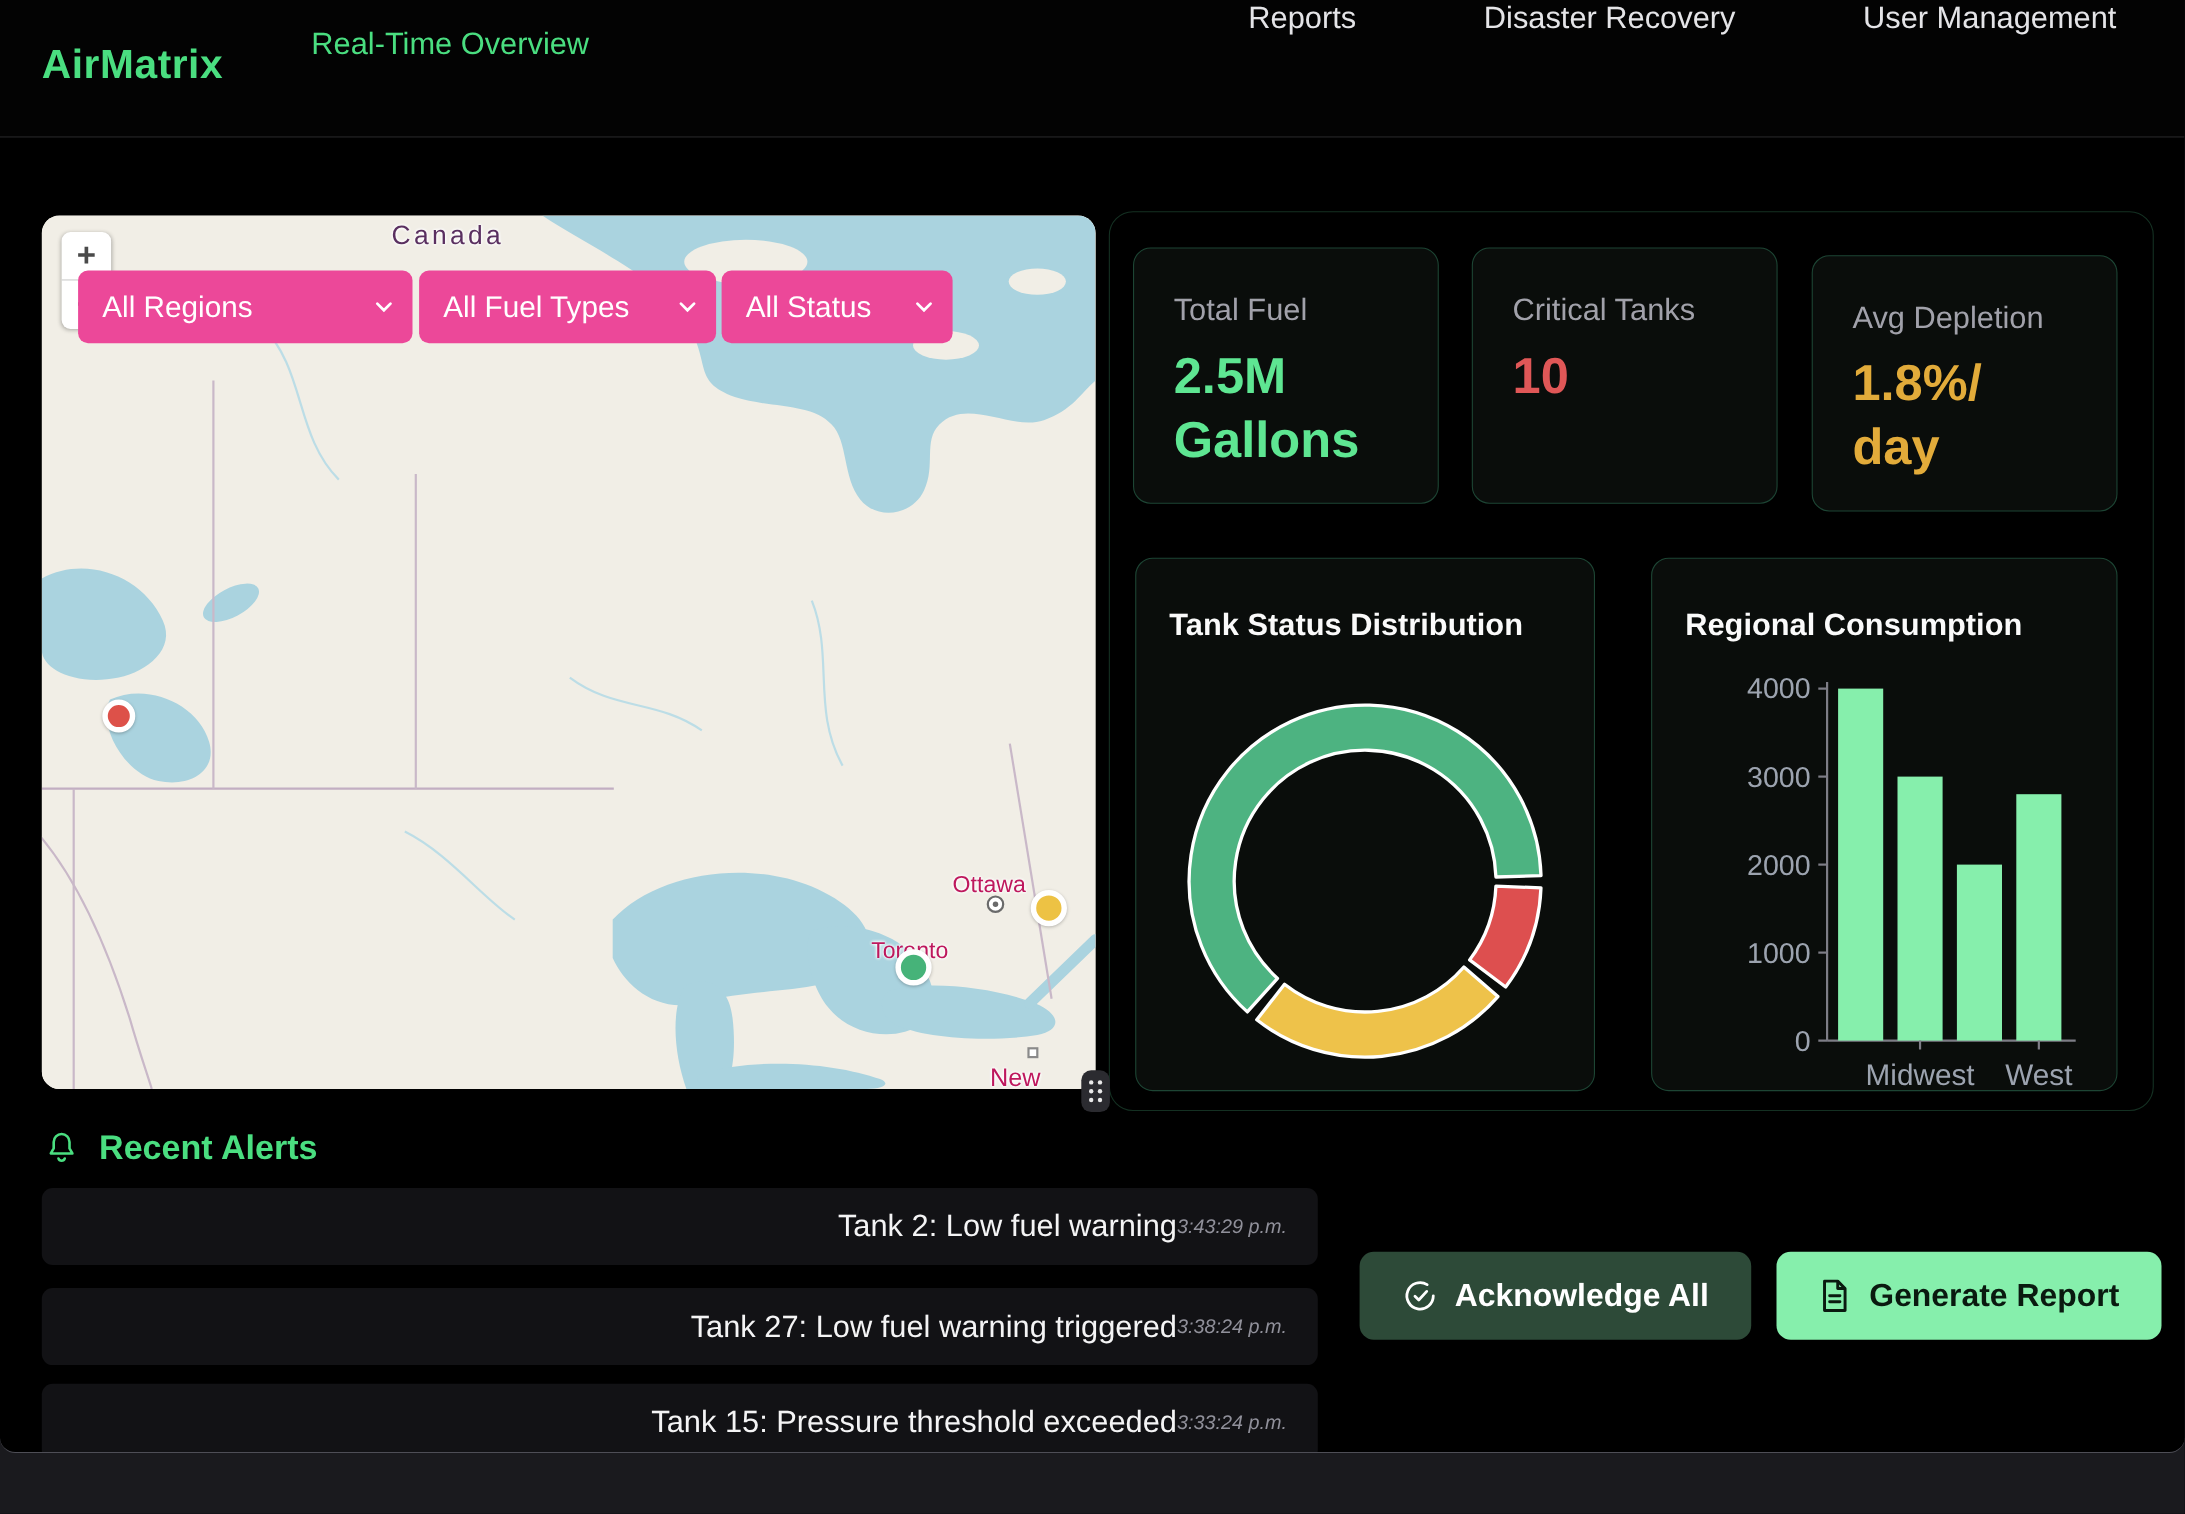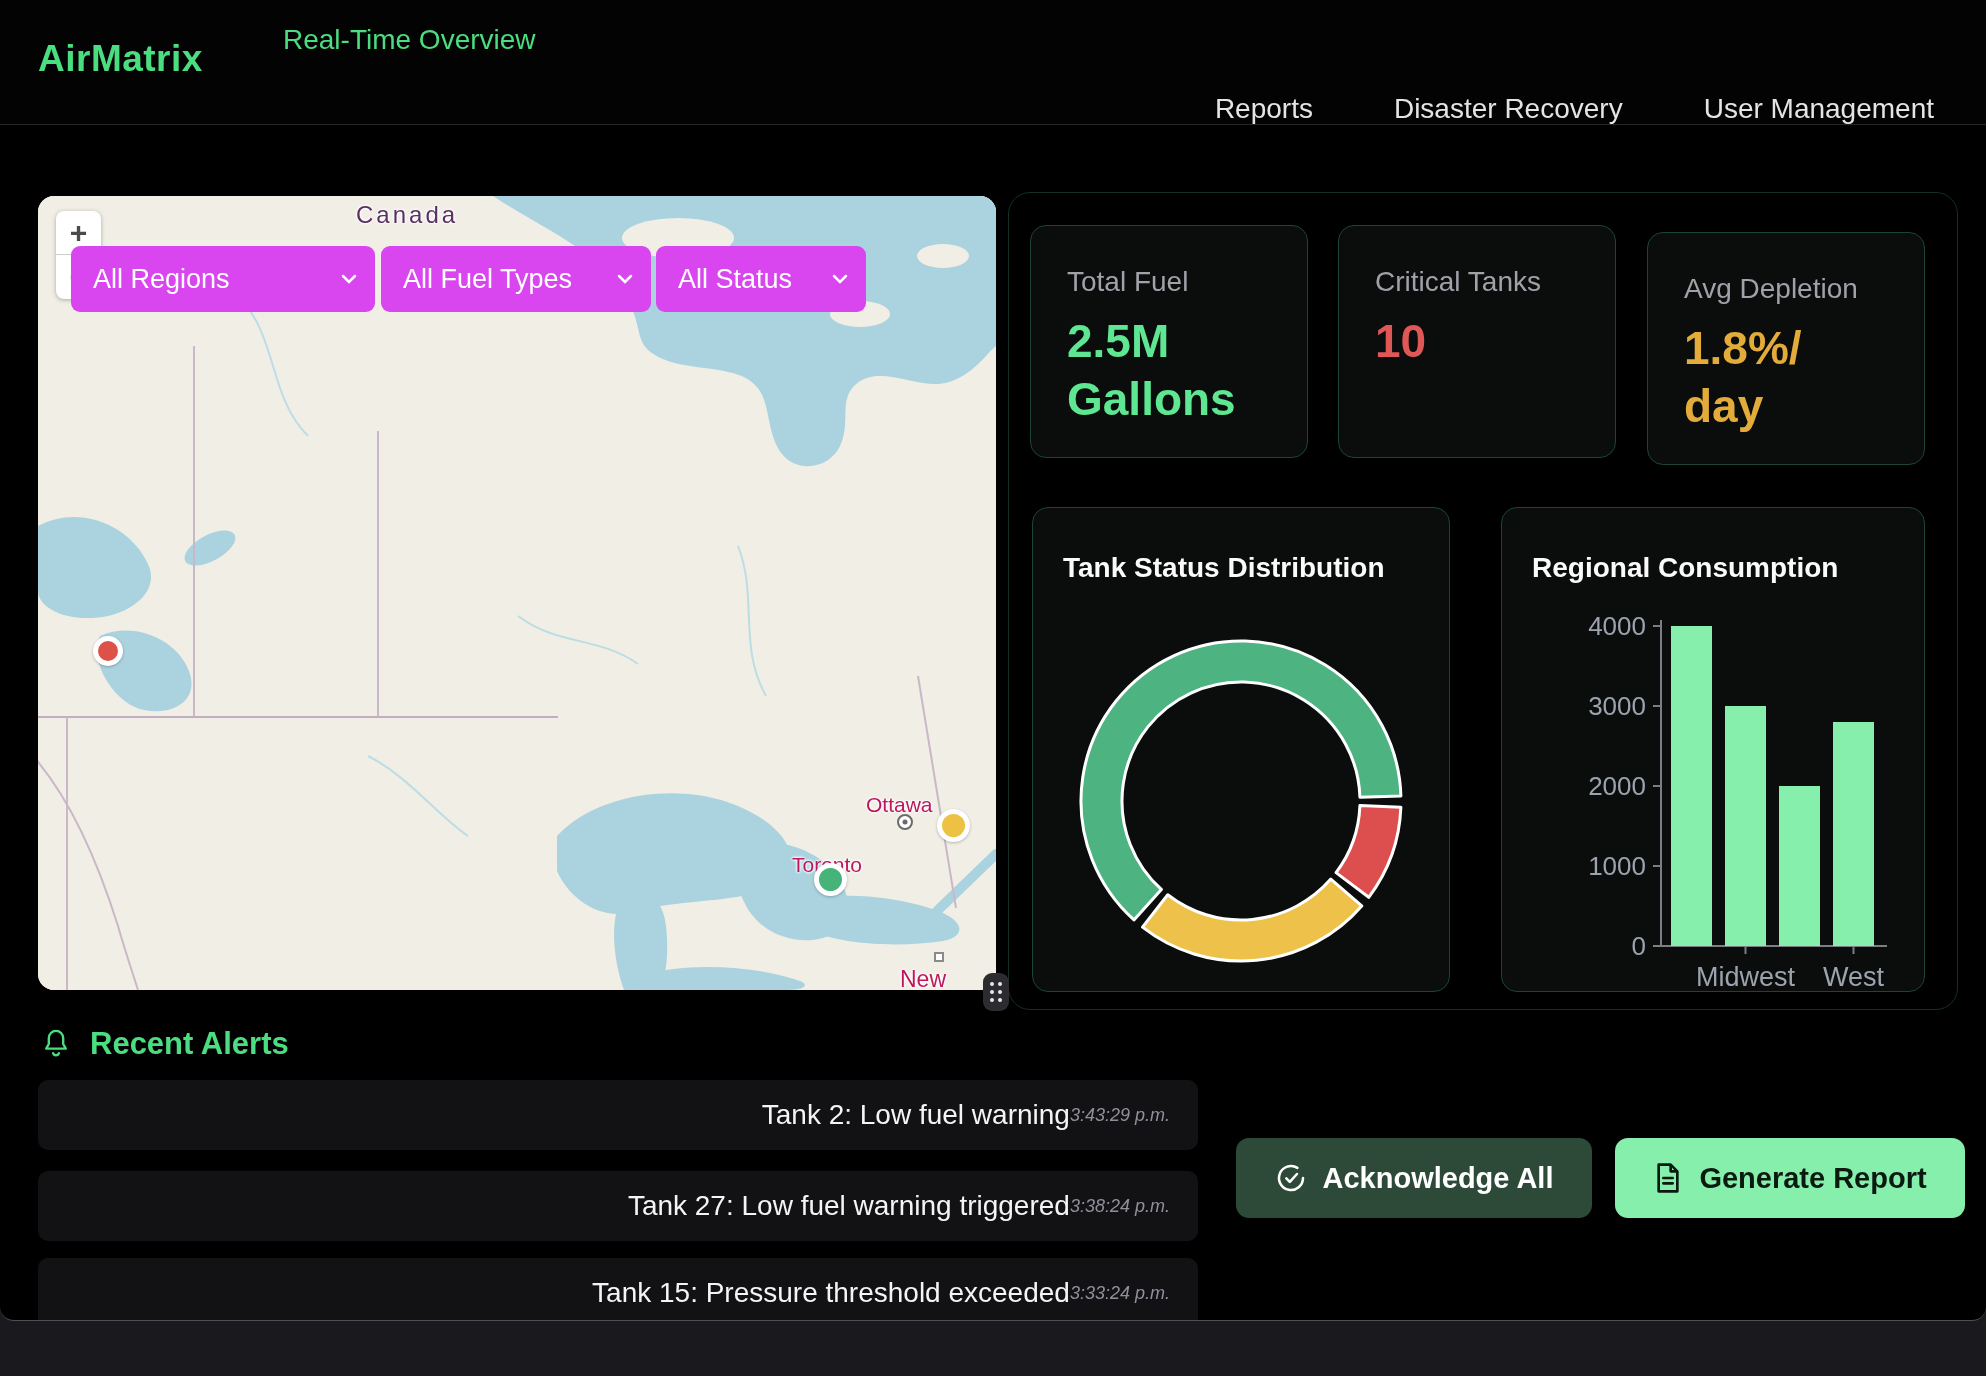--- a/index.html
+++ b/index.html
@@ -6,33 +6,33 @@
   html,body { width:1986px; height:1376px; background:#1a1a1e; font-family:"Liberation Sans", sans-serif; }
   .page { position:absolute; left:0; top:0; width:1986px; height:1321px; background:#000;
           border-bottom:1px solid #4e4e56; border-radius:0 0 14px 14px; overflow:hidden; }
 
   
   .header { position:absolute; left:0; top:0; width:1986px; height:125px; background:#030303; border-bottom:1px solid #262629; }
   .logo { position:absolute; left:38px; top:38px; font-size:37px; font-weight:700; color:#4ade80; letter-spacing:.5px; }
   .title-block { position:absolute; left:283px; top:16px; }
   .page-title { font-size:40px; font-weight:700; color:#f2f2f3; }
   .page-subtitle { font-size:28px; color:#4ade80; margin-top:8px; }
-  .nav { position:absolute; right:52px; top:0; height:125px; display:flex; align-items:flex-end; gap:81px; }
+  .nav { position:absolute; right:62px; top:0; height:125px; display:flex; align-items:flex-start; gap:116px; }
   .nav-item { font-size:28px; color:#e4e4e7; cursor:pointer; }
 
   
   .map-panel { position:absolute; left:38px; top:196px; width:958px; height:794px; border-radius:16px; overflow:hidden; background:#f1eee6; }
   .map-label { position:absolute; color:#be185d; text-shadow:0 0 3px #fff,0 0 3px #fff,0 0 3px #fff; }
   .lbl-country { color:#5a3060; font-size:24px; letter-spacing:3px; }
   .zoom-ctl { position:absolute; left:18px; top:15px; width:45px; background:#fff; border-radius:8px; box-shadow:0 1px 4px rgba(0,0,0,.3); z-index:2; }
   .zoom-btn { width:45px; height:44px; display:flex; align-items:center; justify-content:center;
               font-size:30px; font-weight:700; color:#4a4a4a; cursor:pointer; }
   .zoom-btn:first-child { border-bottom:1px solid #ccc; }
   .filters { position:absolute; left:0; top:50px; width:100%; display:flex; z-index:3; }
-  .dropdown { height:66px; background:#d946ef; border-radius:9px; color:#fff; font-size:27px;
+  .dropdown { height:66px; background:#ec4899; border-radius:9px; color:#fff; font-size:27px;
               display:flex; align-items:center; justify-content:space-between; padding:0 18px 0 22px; cursor:pointer; }
   .dd-1 { position:absolute; left:33px; width:304px; }
   .dd-2 { position:absolute; left:343px; width:270px; }
   .dd-3 { position:absolute; left:618px; width:210px; }
   .chev { width:16px; height:10px; margin-left:14px; flex:none; }
   .marker { position:absolute; border-radius:50%; border:5px solid #fff; box-shadow:0 1px 3px rgba(0,0,0,.25); z-index:2; cursor:pointer; }
   .mk-red    { left:55px;  top:440px; width:30px; height:30px; background:#dd5149; }
   .mk-yellow { left:899px; top:613px; width:33px; height:33px; background:#edc244; }
   .mk-green  { left:776px; top:667px; width:33px; height:33px; background:#46b379; }
   .grip { position:absolute; left:983px; top:973px; width:26px; height:38px; background:#2b2b30; border-radius:9px;

